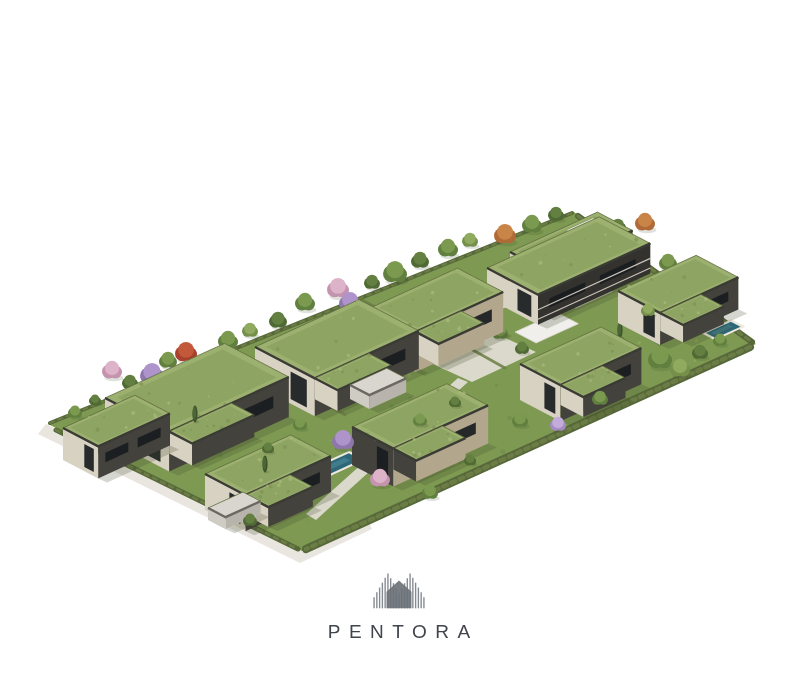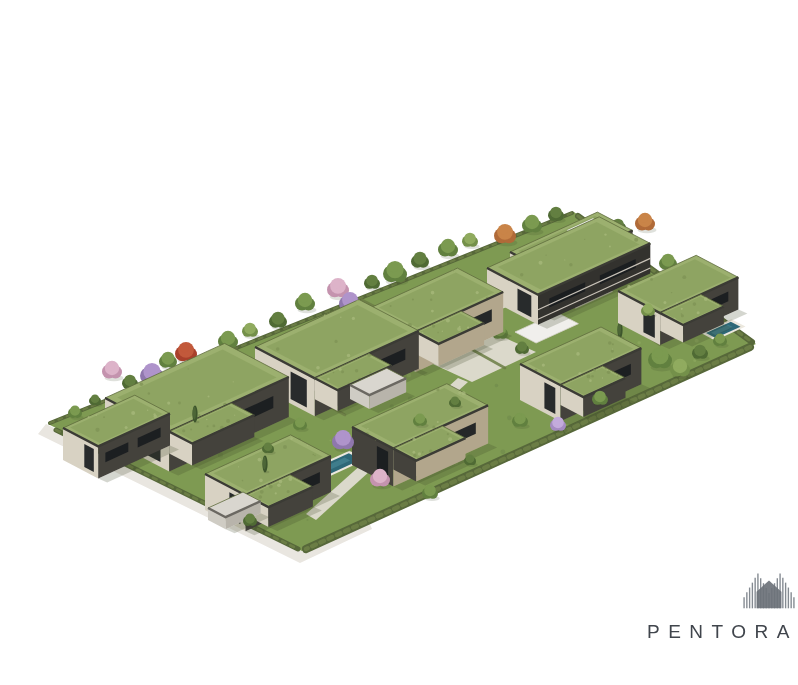--- a/index.html
+++ b/index.html
@@ -1,20 +1,20 @@
 <!DOCTYPE html>
 <html><head>
 <meta charset="utf-8">
 <style>
   html,body{margin:0;padding:0;background:#ffffff;}
   .stage{position:relative;width:798px;height:685px;background:#fff;overflow:hidden;
          font-family:"Liberation Sans",sans-serif;}
   #scene{position:absolute;left:0;top:0;}
   .logo{position:absolute;left:0;right:0;top:564px;display:flex;flex-direction:column;
-        align-items:flex-end;gap:9px;}
+        align-items:center;gap:9px;}
   .wordmark{font-size:19px;font-weight:400;letter-spacing:8.5px;margin-left:8.5px;
             color:#40454c;font-family:"Liberation Sans",sans-serif;}
 </style>
 </head>
 <body>
 
 <div class="stage">
   <svg id="scene" width="798" height="685" viewBox="0 0 798 685">
       <g>
         <polygon points="46.0,424.0 302.0,550.0 368.0,520.0 372.0,529.0 300.0,563.0 38.0,434.0" fill="#e9e6e0"></polygon>

